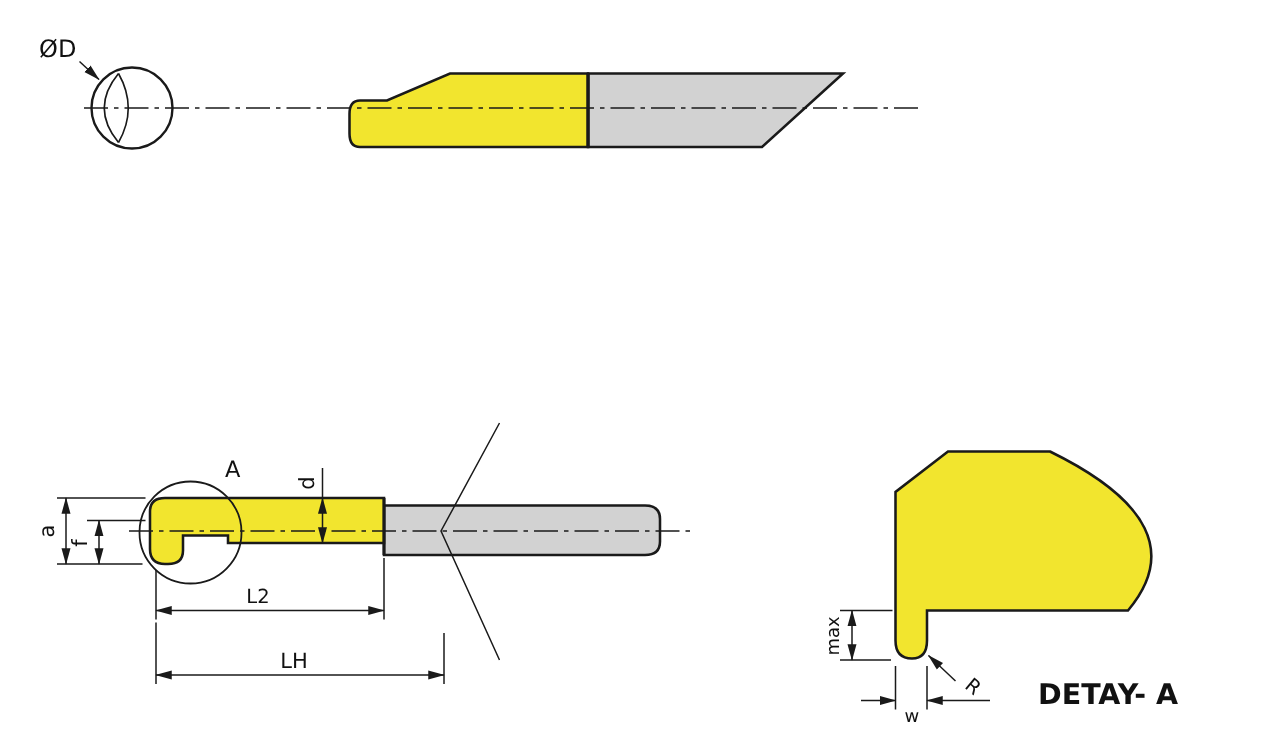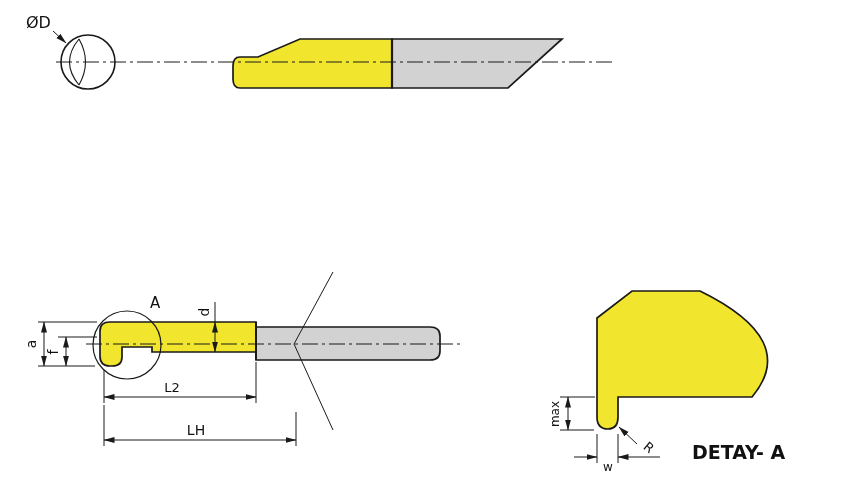--- a/index.html
+++ b/index.html
@@ -9,20 +9,21 @@
     width: 851px;
     height: 503px;
     overflow: hidden;
     font-family: "DejaVu Sans", sans-serif;
   }
   #canvas {
     position: relative;
     width: 851px;
     height: 393px;
     background: #ffffff;
+    margin-top: 10px;
   }
   svg text {
     fill: #111111;
     font-family: "DejaVu Sans", sans-serif;
   }
   .dimline {
     stroke: #1a1a1a;
     stroke-width: 1;
     fill: none;
   }

